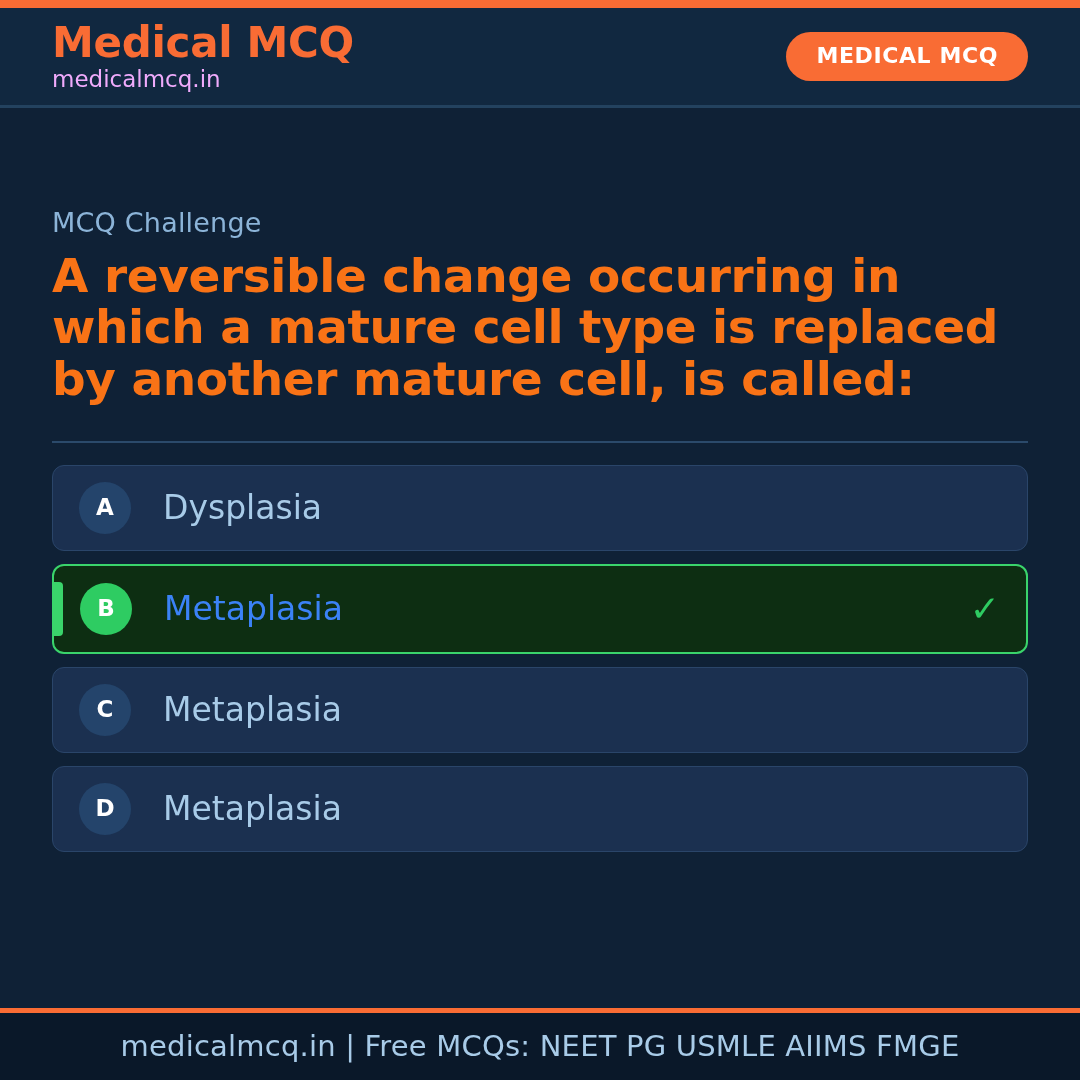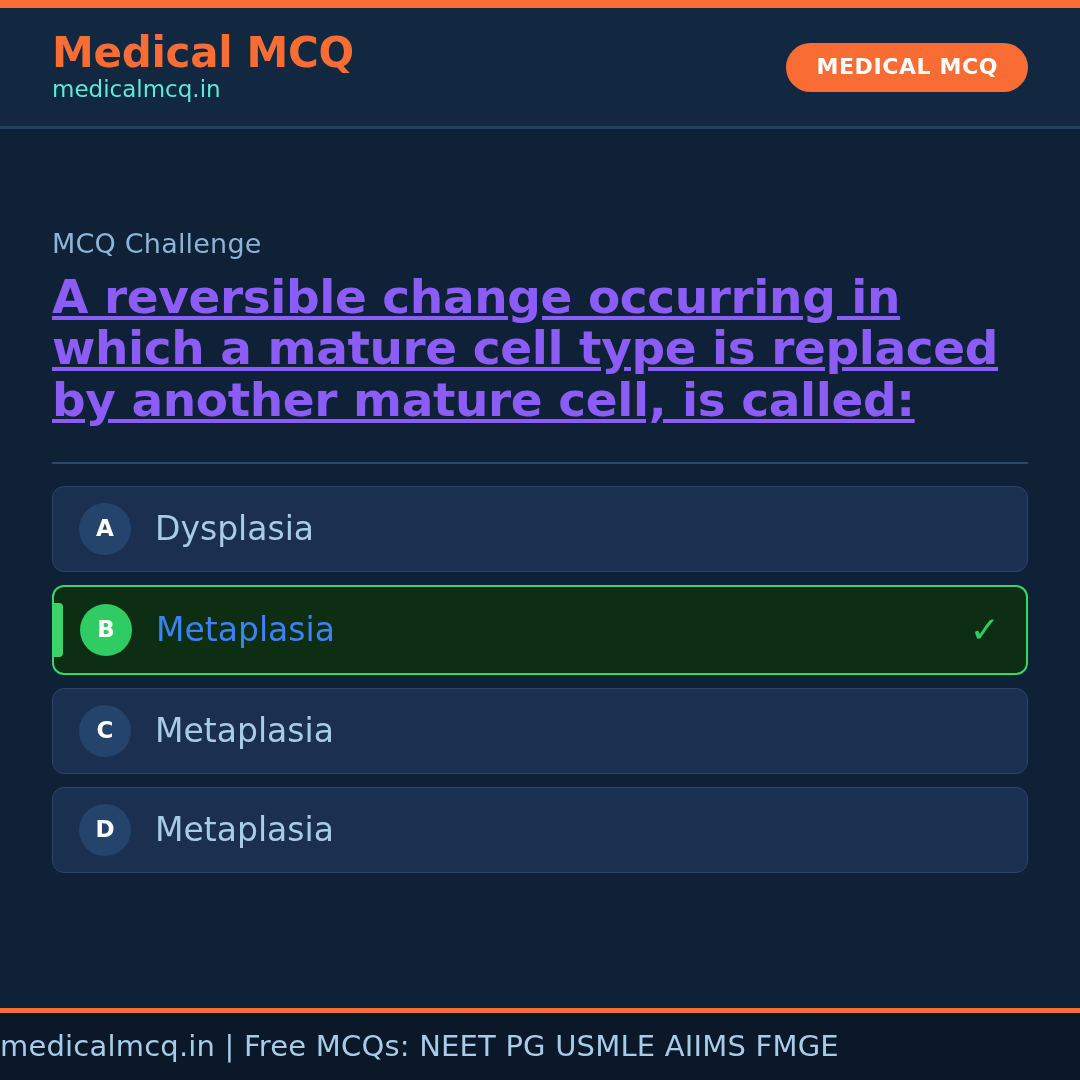--- a/index.html
+++ b/index.html
@@ -27,21 +27,21 @@
   
   .top-strip {
     height: 8px;
     width: 100%;
     background: #f96c34;
     flex: none;
   }
 
   
   .header {
-    height: 121px;
+    height: 100px;
     flex: none;
     background: #112840;
     border-bottom: 3px solid #23425f;
     display: flex;
     align-items: center;
     justify-content: space-between;
     padding: 0 52px 0 52px;
     position: relative;
   }
 
@@ -54,21 +54,21 @@
 
   .brand-title {
     color: #f96c34;
     font-size: 42px;
     font-weight: bold;
     line-height: 1.05;
     letter-spacing: -0.3px;
   }
 
   .brand-sub {
-    color: #5eead4;
+    color: #f0abfc;
     font-size: 23px;
     font-weight: normal;
     line-height: 1.1;
   }
 
   .header-badge {
     background: #f96c34;
     color: #ffffff;
     font-size: 22px;
     font-weight: bold;
@@ -90,27 +90,26 @@
 
   .kicker {
     color: #8cb4d8;
     font-size: 27px;
     line-height: 1.1;
     margin-bottom: 12px;
     letter-spacing: 0.2px;
   }
 
   .question {
-    color: #8b5cf6;
+    color: #f97316;
     font-size: 47px;
     font-weight: bold;
     line-height: 1.1;
     letter-spacing: -0.4px;
     max-width: 960px;
-    text-decoration: underline;
   }
 
   .divider {
     height: 2px;
     background: #2b4a6b;
     margin: 36px 0 22px 0;
     width: 100%;
   }
 
   
@@ -144,21 +143,21 @@
     font-weight: bold;
     display: flex;
     align-items: center;
     justify-content: center;
     line-height: 1;
   }
 
   .option .opt-text {
     color: #a8cbe8;
     font-size: 33px;
-    margin-left: 24px;
+    margin-left: 32px;
     line-height: 1.1;
     flex: 1 1 auto;
   }
 
   .option .tick {
     color: #2ecc62;
     font-size: 36px;
     line-height: 1;
     font-weight: normal;
     margin-left: 16px;
@@ -196,20 +195,21 @@
   }
 
   
   .footer {
     flex: none;
     height: 72px;
     background: #0a1829;
     border-top: 5px solid #f96c34;
     display: flex;
     align-items: center;
+    justify-content: center;
   }
 
   .footer-text {
     color: #a8cbe8;
     font-size: 29px;
     letter-spacing: 0.2px;
     white-space: nowrap;
     line-height: 1;
   }
 </style>

